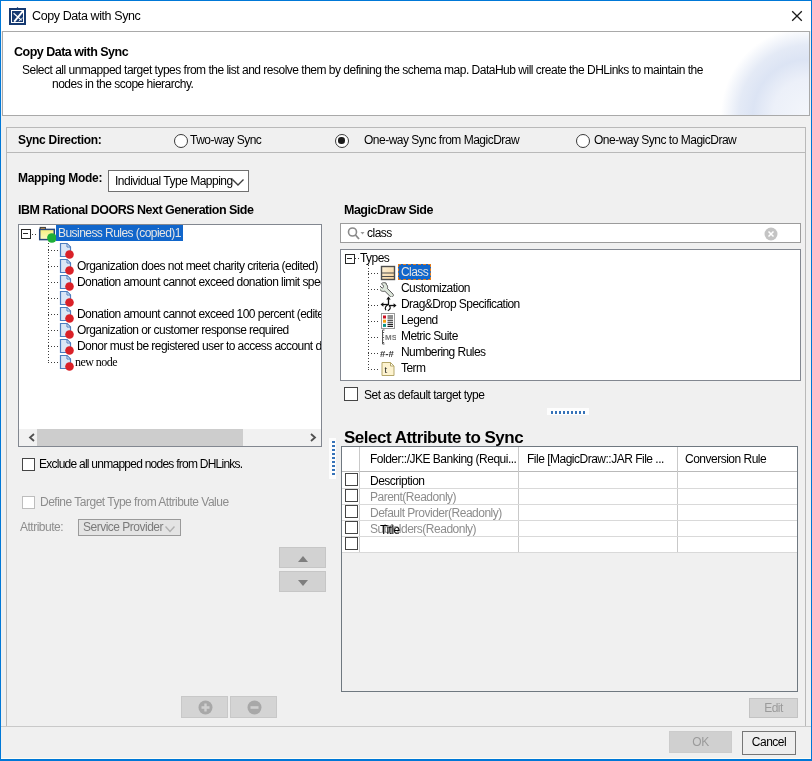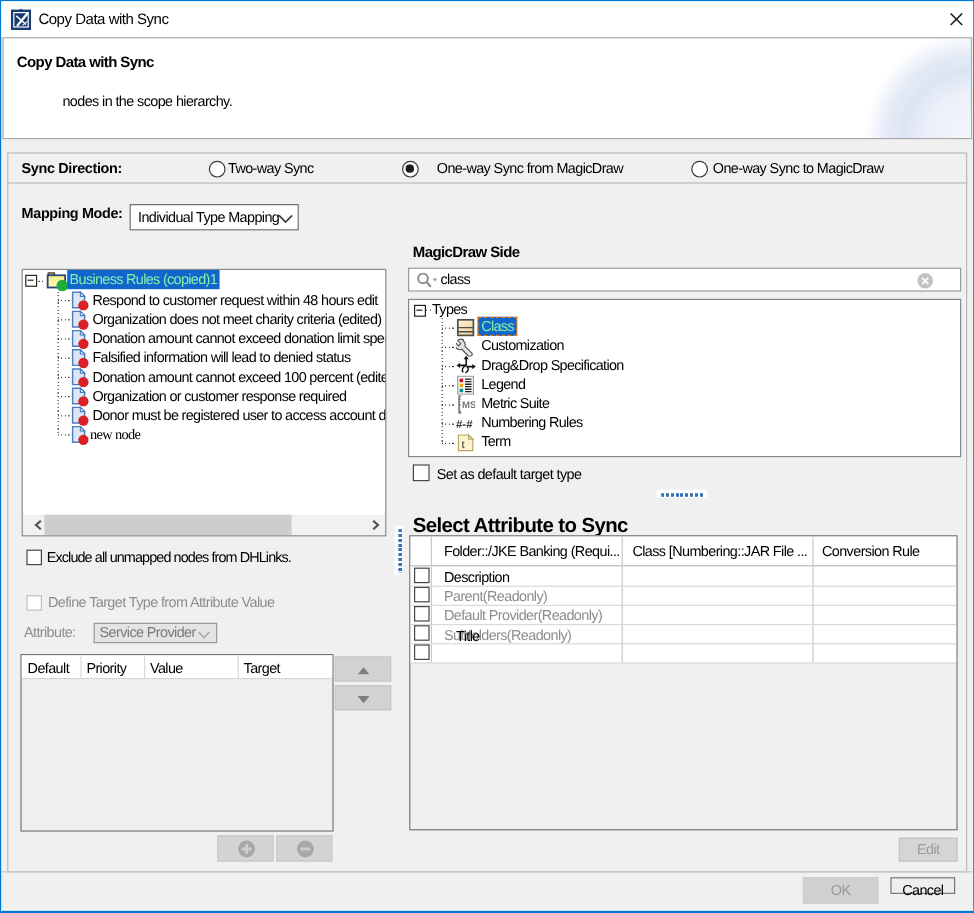--- a/index.html
+++ b/index.html
@@ -26,21 +26,21 @@
 .radio.sel::after { content:""; position:absolute; left:2.3px; top:2.3px; width:6.4px; height:6.4px; border-radius:50%; background:#1c1c1c; }
 
 .combo { position:absolute; background:#fff; border:1px solid #707070; font-size:12px; white-space:nowrap; }
 
 .whitebox { position:absolute; background:#fff; border:1px solid #828790; overflow:hidden; }
 .trow { position:absolute; height:16px; line-height:16px; white-space:nowrap; font-size:12px; letter-spacing:-0.55px; }
 .vdots { position:absolute; width:1px; background-image:repeating-linear-gradient(to bottom,#3c3c3c 0 1px,transparent 1px 3px); }
 .hdots { position:absolute; height:1px; background-image:repeating-linear-gradient(to right,#3c3c3c 0 1px,transparent 1px 3px); }
 .expander { position:absolute; width:10px; height:10px; border:1.5px solid #262626; background:#fff; }
 .expander::after { content:""; position:absolute; left:1px; top:2.7px; width:5px; height:1.3px; background:#262626; }
-.sel-blue { background:#1166cb; color:#86efac; }
+.sel-blue { background:#1166cb; color:#e5e5e5; }
 .gray { color:#8d8d8d; }
 .chk { position:absolute; width:13px; height:13px; background:#fff; border:1px solid #454545; }
 .chk.dis { border-color:#bdbdbd; }
 
 .btn { position:absolute; font-size:12px; text-align:center; }
 </style>
 </head>
 <body>
 <div id="win">
 
@@ -56,20 +56,21 @@
     </svg>
   </div>
   <div class="abs" id="title-txt">Copy Data with Sync</div>
   <svg class="abs" id="close-x" viewBox="0 0 20 20">
       <path d="M5.2 5.2 L14.8 14.8 M14.8 5.2 L5.2 14.8" stroke="#1a1a1a" stroke-width="1.3"></path>
     </svg>
 
   <div class="abs" id="header">
     <div class="abs" style="left:606px;top:0;width:200px;height:83px;background:radial-gradient(circle 88px at 100% 100%, #f3f6fb 0px, #ecf0f9 36px, #dce4f4 56px, #e4eaf6 70px, rgba(255,255,255,0) 88px);"></div>
     <div class="abs" id="hdr-title">Copy Data with Sync</div>
+    <div class="abs" id="hdr-d1">Select all unmapped target types from the list and resolve them by defining the schema map. DataHub will create the DHLinks to maintain the</div>
     <div class="abs" id="hdr-d2">nodes in the scope hierarchy.</div>
   </div>
 
   <div class="abs" id="content" style="left:-1px;top:-1px;width:813px;height:762px;">
 
   <div class="abs" id="gbox"></div>
   <div class="abs" id="syncline"></div>
 
   <div class="abs b" style="left:18px;top:133px;letter-spacing:-0.3px;">Sync Direction:</div>
   <div class="radio" style="left:174px;top:134px;"></div>
@@ -80,20 +81,21 @@
   <div class="abs" style="left:594px;top:133px;">One-way Sync to MagicDraw</div>
 
   <div class="abs b" style="left:18px;top:171px;letter-spacing:-0.3px;">Mapping Mode:</div>
   <div class="combo" style="left:108px;top:170px;width:141px;height:22px;line-height:20px;">
     <span style="padding-left:6px;">Individual Type Mapping</span>
     <svg class="abs" style="right:4px;top:8px;" width="12" height="7" viewBox="0 0 12 7">
           <path d="M0.5 0.5 L6 6 L11.5 0.5" stroke="#3c3c3c" stroke-width="1.4" fill="none"></path>
         </svg>
   </div>
 
+  <div class="abs b" style="left:18px;top:203px;font-size:12.5px;letter-spacing:-0.5px;">IBM Rational DOORS Next Generation Side</div>
 
   <div class="whitebox" id="ltree" style="left:18px;top:224px;width:304px;height:223px;">
 
     <div class="expander" style="left:2px;top:4px;"></div>
     <div class="hdots" style="left:13px;top:9px;width:6px;"></div>
     <svg class="abs" style="left:19px;top:0px;" width="19" height="18" viewBox="0 0 19 18">
       <defs>
             <linearGradient id="fgld" x1="0" y1="0" x2="0" y2="1">
               <stop offset="0" stop-color="#f6ee7c"></stop>
               <stop offset="1" stop-color="#fdf9c4"></stop>
@@ -104,42 +106,40 @@
       <circle cx="13.9" cy="13" r="4.8" fill="#1fae39"></circle>
     </svg>
     <div class="trow sel-blue" style="left:37px;top:0px;padding:0 2px;">Business Rules (copied)1</div>
     <div class="vdots" style="left:29px;top:18px;height:120px;"></div>
     <div class="hdots" style="left:29px;top:25px;width:10px;"></div>
     <svg class="abs" style="left:39px;top:17px;" width="17" height="17" viewBox="0 0 17 17">
       <path d="M2.5 1.5 h6.5 l3.5 3.5 v9.5 h-10 z" fill="#dbe7f6" stroke="#4d7ebf" stroke-width="1.2"></path>
       <path d="M9 1.5 l3.5 3.5 h-3.5 z" fill="#ffffff" stroke="#4d7ebf" stroke-width="1"></path>
       <circle cx="11.5" cy="12.5" r="4.3" fill="#da2128"></circle>
     </svg>
-    <div class="trow" style="left:58px;top:17px;">Respond to customer request within 48 hours edit</div>
     <div class="hdots" style="left:29px;top:41px;width:10px;"></div>
     <svg class="abs" style="left:39px;top:33px;" width="17" height="17" viewBox="0 0 17 17">
       <path d="M2.5 1.5 h6.5 l3.5 3.5 v9.5 h-10 z" fill="#dbe7f6" stroke="#4d7ebf" stroke-width="1.2"></path>
       <path d="M9 1.5 l3.5 3.5 h-3.5 z" fill="#ffffff" stroke="#4d7ebf" stroke-width="1"></path>
       <circle cx="11.5" cy="12.5" r="4.3" fill="#da2128"></circle>
     </svg>
     <div class="trow" style="left:58px;top:33px;">Organization does not meet charity criteria (edited)</div>
     <div class="hdots" style="left:29px;top:57px;width:10px;"></div>
     <svg class="abs" style="left:39px;top:49px;" width="17" height="17" viewBox="0 0 17 17">
       <path d="M2.5 1.5 h6.5 l3.5 3.5 v9.5 h-10 z" fill="#dbe7f6" stroke="#4d7ebf" stroke-width="1.2"></path>
       <path d="M9 1.5 l3.5 3.5 h-3.5 z" fill="#ffffff" stroke="#4d7ebf" stroke-width="1"></path>
       <circle cx="11.5" cy="12.5" r="4.3" fill="#da2128"></circle>
     </svg>
     <div class="trow" style="left:58px;top:49px;">Donation amount cannot exceed donation limit specified</div>
     <div class="hdots" style="left:29px;top:73px;width:10px;"></div>
     <svg class="abs" style="left:39px;top:65px;" width="17" height="17" viewBox="0 0 17 17">
       <path d="M2.5 1.5 h6.5 l3.5 3.5 v9.5 h-10 z" fill="#dbe7f6" stroke="#4d7ebf" stroke-width="1.2"></path>
       <path d="M9 1.5 l3.5 3.5 h-3.5 z" fill="#ffffff" stroke="#4d7ebf" stroke-width="1"></path>
       <circle cx="11.5" cy="12.5" r="4.3" fill="#da2128"></circle>
     </svg>
-    <div class="trow" style="left:58px;top:65px;">Falsified information will lead to denied status</div>
     <div class="hdots" style="left:29px;top:89px;width:10px;"></div>
     <svg class="abs" style="left:39px;top:81px;" width="17" height="17" viewBox="0 0 17 17">
       <path d="M2.5 1.5 h6.5 l3.5 3.5 v9.5 h-10 z" fill="#dbe7f6" stroke="#4d7ebf" stroke-width="1.2"></path>
       <path d="M9 1.5 l3.5 3.5 h-3.5 z" fill="#ffffff" stroke="#4d7ebf" stroke-width="1"></path>
       <circle cx="11.5" cy="12.5" r="4.3" fill="#da2128"></circle>
     </svg>
     <div class="trow" style="left:58px;top:81px;">Donation amount cannot exceed 100 percent (edited)</div>
     <div class="hdots" style="left:29px;top:105px;width:10px;"></div>
     <svg class="abs" style="left:39px;top:97px;" width="17" height="17" viewBox="0 0 17 17">
       <path d="M2.5 1.5 h6.5 l3.5 3.5 v9.5 h-10 z" fill="#dbe7f6" stroke="#4d7ebf" stroke-width="1.2"></path>
@@ -180,30 +180,20 @@
   <div class="abs gray" style="left:40px;top:495px;">Define Target Type from Attribute Value</div>
 
   <div class="abs gray" style="left:20px;top:520px;">Attribute:</div>
   <div class="combo" style="left:78px;top:519px;width:103px;height:17px;line-height:15px;border-color:#9a9a9a;background:#e4e4e4;color:#7a7a7a;">
     <span style="padding-left:4px;text-align:right;">Service Provider</span>
     <svg class="abs" style="right:5px;top:6px;" width="10" height="7" viewBox="0 0 10 7">
           <path d="M0.5 0.5 L5 5.5 L9.5 0.5" stroke="#b0b0b0" stroke-width="1.4" fill="none"></path>
         </svg>
   </div>
 
-  <div class="whitebox" id="ptable" style="left:17px;top:545px;width:261px;height:148px;border-color:#6f7880;background:#efefef;">
-    <div class="abs" style="left:0;top:0;width:259px;height:20px;background:#fff;border-bottom:1px solid #d5d5d5;"></div>
-    <div class="abs" style="left:5px;top:4px;">Default</div>
-    <div class="abs" style="left:54px;top:4px;">Priority</div>
-    <div class="abs" style="left:107px;top:4px;">Value</div>
-    <div class="abs" style="left:185px;top:4px;">Target</div>
-    <div class="abs" style="left:49px;top:0;width:1px;height:20px;background:#d9d9d9;"></div>
-    <div class="abs" style="left:102px;top:0;width:1px;height:20px;background:#d9d9d9;"></div>
-    <div class="abs" style="left:180px;top:0;width:1px;height:20px;background:#d9d9d9;"></div>
-  </div>
 
   <div class="abs" style="left:279px;top:547px;width:47px;height:21px;background:#d2d2d2;border:1px solid #c6c6c6;">
     <svg class="abs" style="left:18px;top:8px;" width="10" height="6" viewBox="0 0 10 6">
           <path d="M5 0 L10 6 L0 6 Z" fill="#7e7e7e"></path>
         </svg>
   </div>
   <div class="abs" style="left:279px;top:571px;width:47px;height:21px;background:#d2d2d2;border:1px solid #c6c6c6;">
     <svg class="abs" style="left:18px;top:8px;" width="10" height="6" viewBox="0 0 10 6">
           <path d="M0 0 L10 0 L5 6 Z" fill="#7e7e7e"></path>
         </svg>
@@ -313,21 +303,21 @@
 
   <div class="chk" style="left:344px;top:387px;width:14px;height:14px;"></div>
   <div class="abs" style="left:364px;top:388px;">Set as default target type</div>
 
   <div class="abs b" style="left:344px;top:428px;font-size:17px;letter-spacing:-0.5px;">Select Attribute to Sync</div>
 
   <div class="abs" id="atable" style="left:341px;top:446px;width:457px;height:246px;border:1px solid #6f7880;background:#f0f0f0;overflow:hidden;">
     <div class="abs" style="left:0;top:0;width:455px;height:105px;background:#fff;"></div>
     <div class="abs" style="left:0;top:24px;width:455px;height:1px;background:#b9b9b9;"></div>
     <div class="abs" style="left:28px;top:5px;white-space:nowrap;">Folder::/JKE Banking (Requi...</div>
-    <div class="abs" style="left:185px;top:5px;white-space:nowrap;">Class [Numbering::JAR File ...</div>
+    <div class="abs" style="left:185px;top:5px;white-space:nowrap;">File [MagicDraw::JAR File ...</div>
     <div class="abs" style="left:343px;top:5px;white-space:nowrap;">Conversion Rule</div>
     <div class="abs" style="left:17px;top:0;width:1px;height:105px;background:#c9c9c9;"></div>
     <div class="abs" style="left:176px;top:0;width:1px;height:105px;background:#c9c9c9;"></div>
     <div class="abs" style="left:335px;top:0;width:1px;height:105px;background:#c9c9c9;"></div>
     <div class="abs" style="left:0;top:41px;width:455px;height:1px;background:#d9d9d9;"></div>
     <div class="abs" style="left:0;top:57px;width:455px;height:1px;background:#d9d9d9;"></div>
     <div class="abs" style="left:0;top:73px;width:455px;height:1px;background:#d9d9d9;"></div>
     <div class="abs" style="left:0;top:89px;width:455px;height:1px;background:#d9d9d9;"></div>
     <div class="abs" style="left:0;top:105px;width:455px;height:1px;background:#d9d9d9;"></div>
     <div class="chk" style="left:3px;top:26px;"></div>
@@ -341,15 +331,15 @@
     <div class="chk" style="left:3px;top:90px;"></div>
     <div class="abs" style="left:28px;top:76px;margin-left:10px;">Title</div>
   </div>
 
   <div class="btn" style="left:749px;top:698px;width:49px;height:20px;background:#d5d5d5;border:1px solid #c3c3c3;line-height:18px;color:#9b9b9b;">Edit</div>
 
   <div class="abs" style="left:0;top:726px;width:813px;height:1px;background:#c9c9c9;"></div>
   <div class="btn" style="left:669px;top:731px;width:63px;height:22px;background:#d0d0d0;border:1px solid #cccccc;line-height:20px;color:#9b9b9b;">OK</div>
   <div class="abs" style="left:0;top:758px;width:813px;height:1px;background:#fdfdf5;"></div>
   <div class="abs" style="left:0;top:759px;width:813px;height:3px;background:#0078d7;"></div>
-  <div class="btn" style="left:742px;top:731px;width:54px;height:14px;background:#eeeeee;border:1px solid #767676;line-height:20px;">Cancel</div>
+  <div class="btn" style="left:742px;top:731px;width:54px;height:24px;background:#eeeeee;border:1px solid #767676;line-height:20px;">Cancel</div>
   </div>
 </div>
 
 </body></html>

